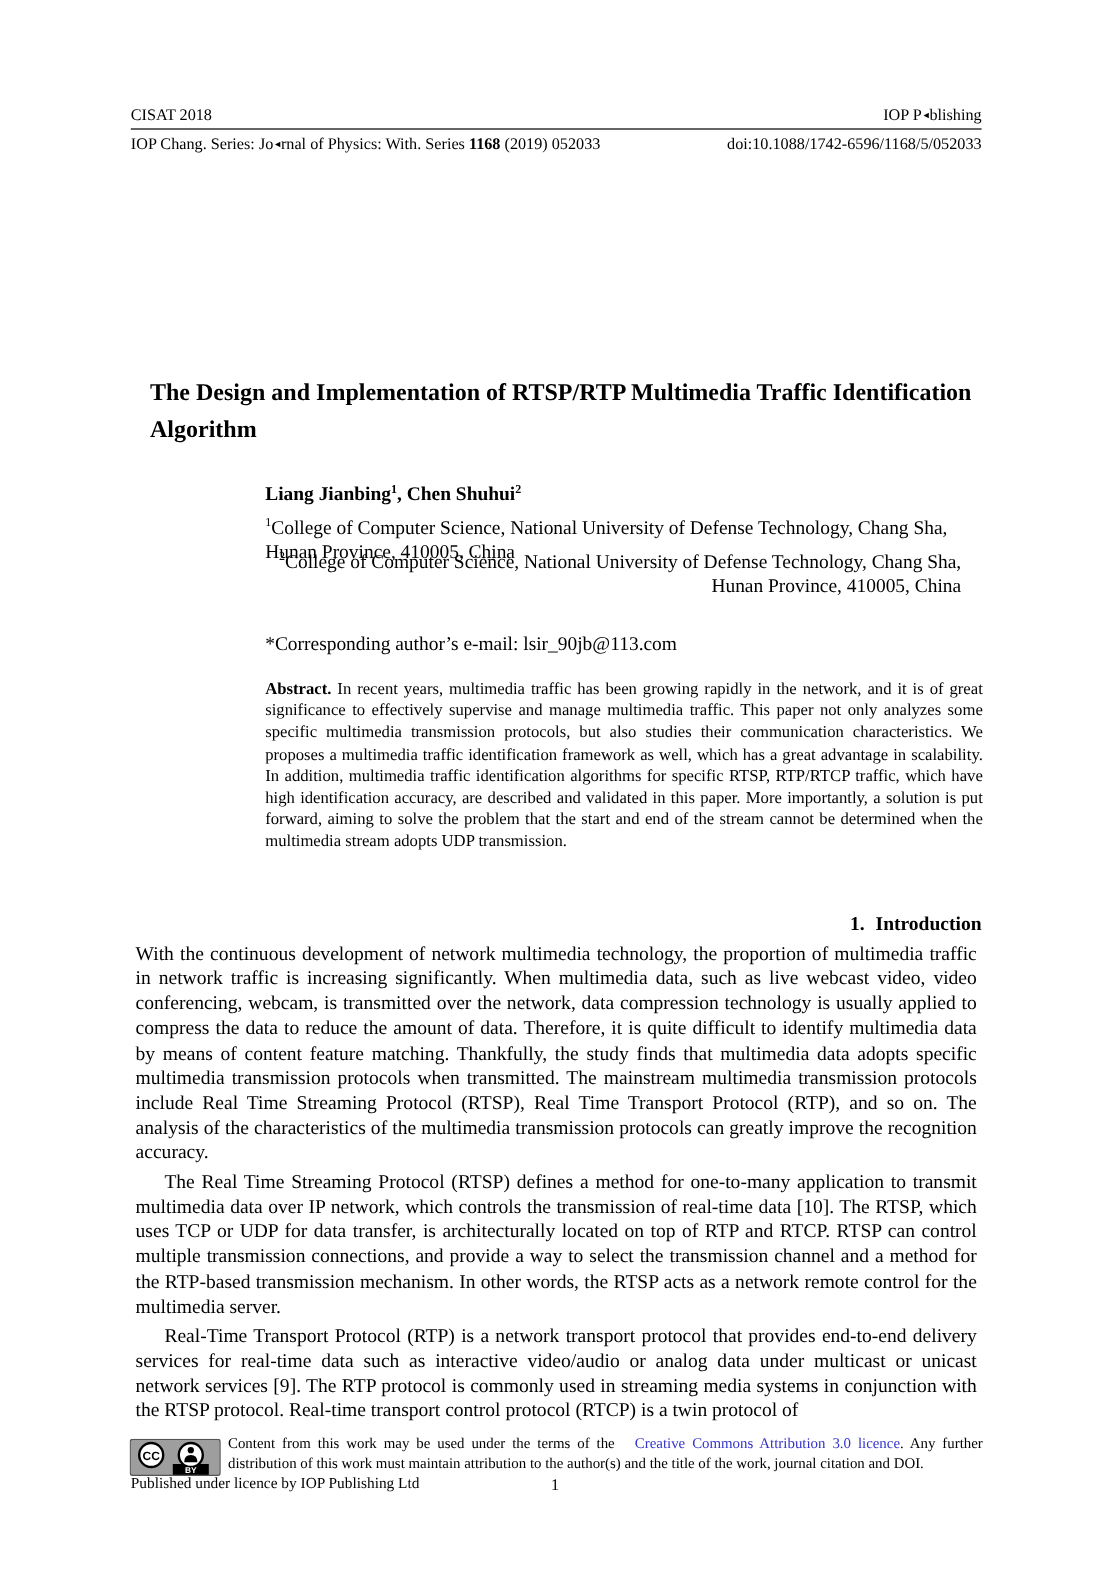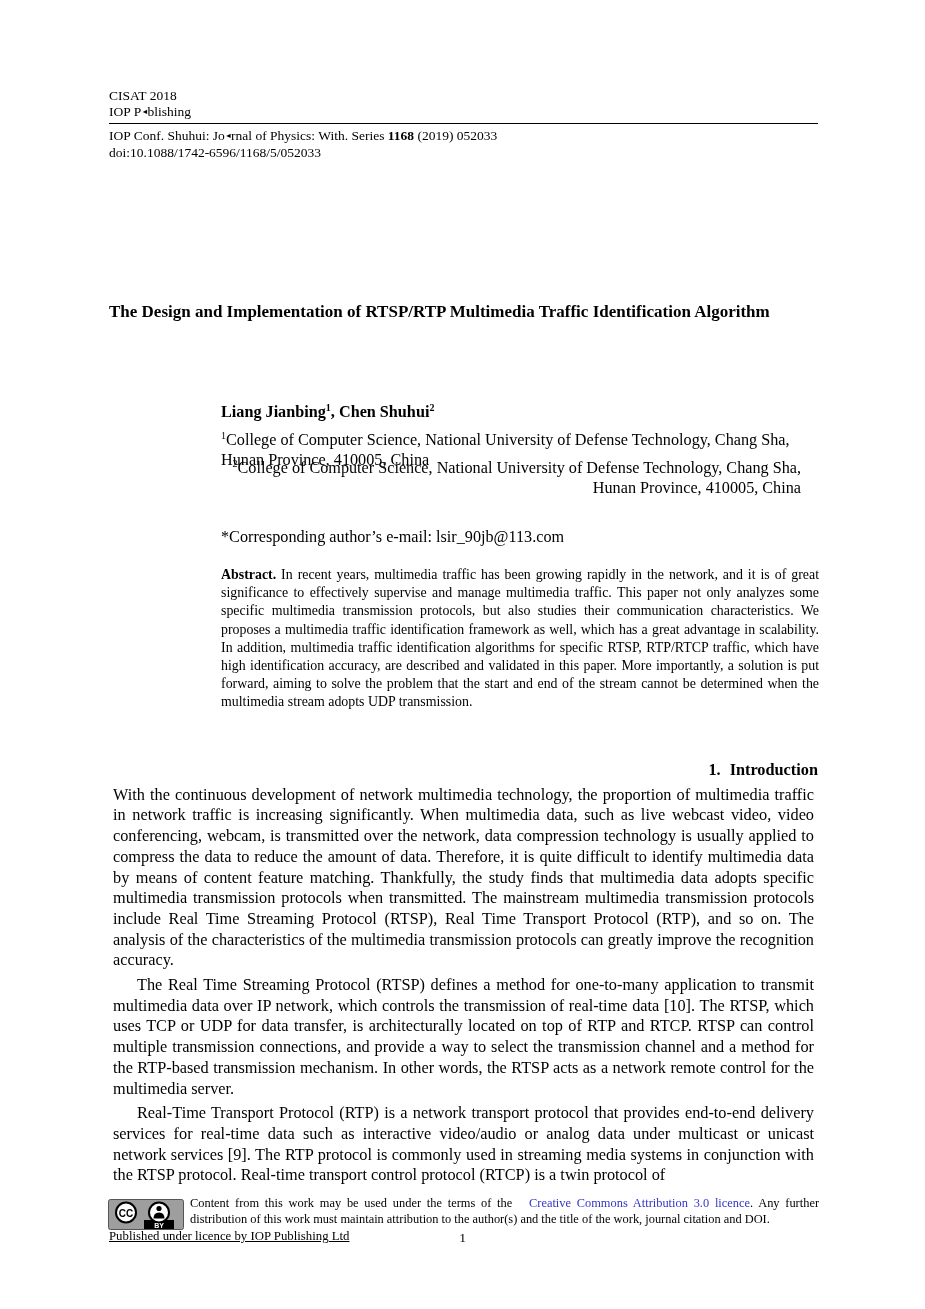--- a/index.html
+++ b/index.html
@@ -16,32 +16,32 @@
 
   
   .hdr {
     position: absolute;
     left: 109px;
     top: 88px;
     width: 709px;
     font-size: 13.5px;
     line-height: 16px;
   }
-  .hdr-row { display: flex; justify-content: space-between; white-space: nowrap; flex-direction: column; }
+  .hdr-row { display: flex; justify-content: space-between; white-space: nowrap; }
   .hdr-rule { border: none; border-top: 1.5px solid #000; margin: 3px 0 4px 0; }
   .glyph-artifact { font-size: 0.55em; vertical-align: 0.22em; letter-spacing: -1px; }
 
   
   .title {
     position: absolute;
     left: 109px;
     top: 296px;
     width: 700px;
-    margin: 0;
-    font-size: 17px;
+    margin: 16px;
+    font-size: 20px;
     font-weight: bold;
     line-height: 31px;
   }
 
   
   .authors {
     position: absolute;
     left: 221px;
     top: 403px;
     margin: 0;
@@ -108,21 +108,20 @@
     line-height: 15.8px;
     text-align: justify;
   }
   .license a { color: #3333cc; text-decoration: none; cursor: pointer; margin-left: 11px; }
   .published {
     position: absolute;
     left: 109px;
     top: 1229px;
     margin: 0;
     font-size: 12.8px;
-    text-decoration: underline;
   }
   .pagenum {
     position: absolute;
     left: 0;
     top: 1230px;
     width: 925px;
     margin: 0;
     text-align: center;
     font-size: 13.5px;
   }
@@ -132,21 +131,21 @@
 
 <div class="page">
 
   <div class="hdr">
     <div class="hdr-row">
       <span>CISAT 2018</span>
       <span><span>IOP P</span><span class="glyph-artifact">◄</span><span>blishing</span></span>
     </div>
     <hr class="hdr-rule">
     <div class="hdr-row">
-      <span><span>IOP Conf. Shuhui: Jo</span><span class="glyph-artifact">◄</span><span>rnal of Physics: With. Series </span><b>1168</b><span> (2019) 052033</span></span>
+      <span><span>IOP Chang. Series: Jo</span><span class="glyph-artifact">◄</span><span>rnal of Physics: With. Series </span><b>1168</b><span> (2019) 052033</span></span>
       <span>doi:10.1088/1742-6596/1168/5/052033</span>
     </div>
   </div>
 
   <h1 class="title">The Design and Implementation of RTSP/RTP Multimedia Traffic Identification Algorithm</h1>
 
   <p class="authors"><span>Liang Jianbing</span><sup>1</sup><span>, </span><span>Chen Shuhui</span><sup>2</sup></p>
 
   <p class="affil affil-1"><sup>1</sup><span>College of Computer Science, National University of Defense Technology, Chang Sha, Hunan Province, 410005, China</span></p>
 

